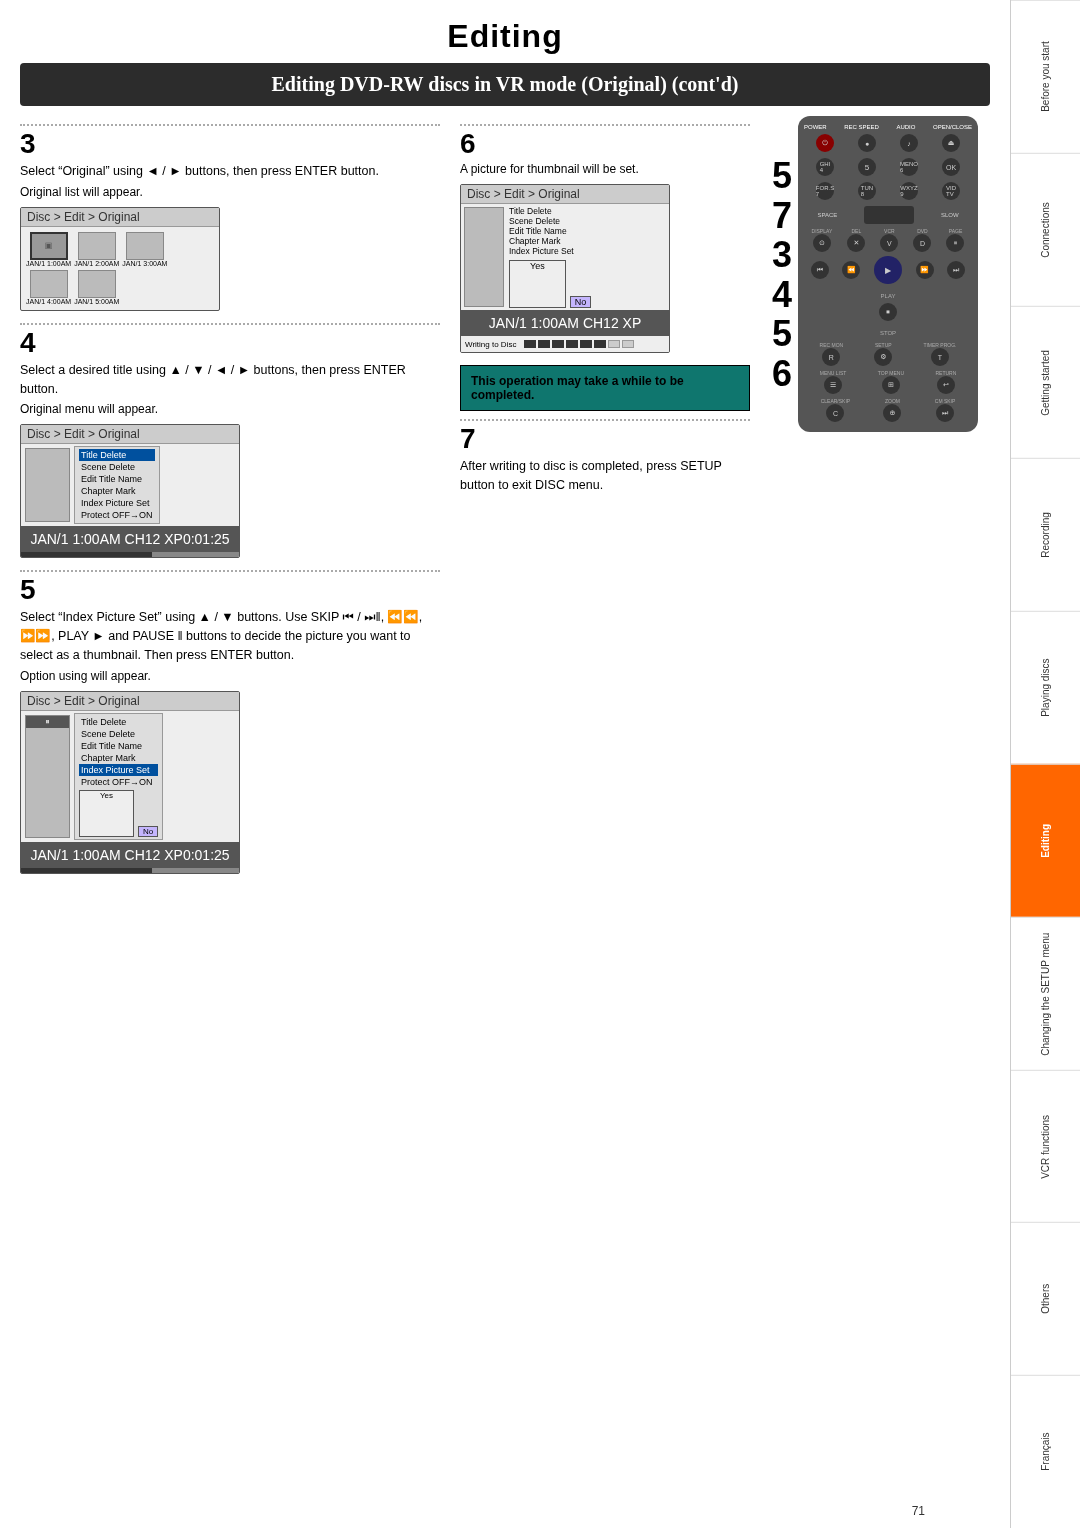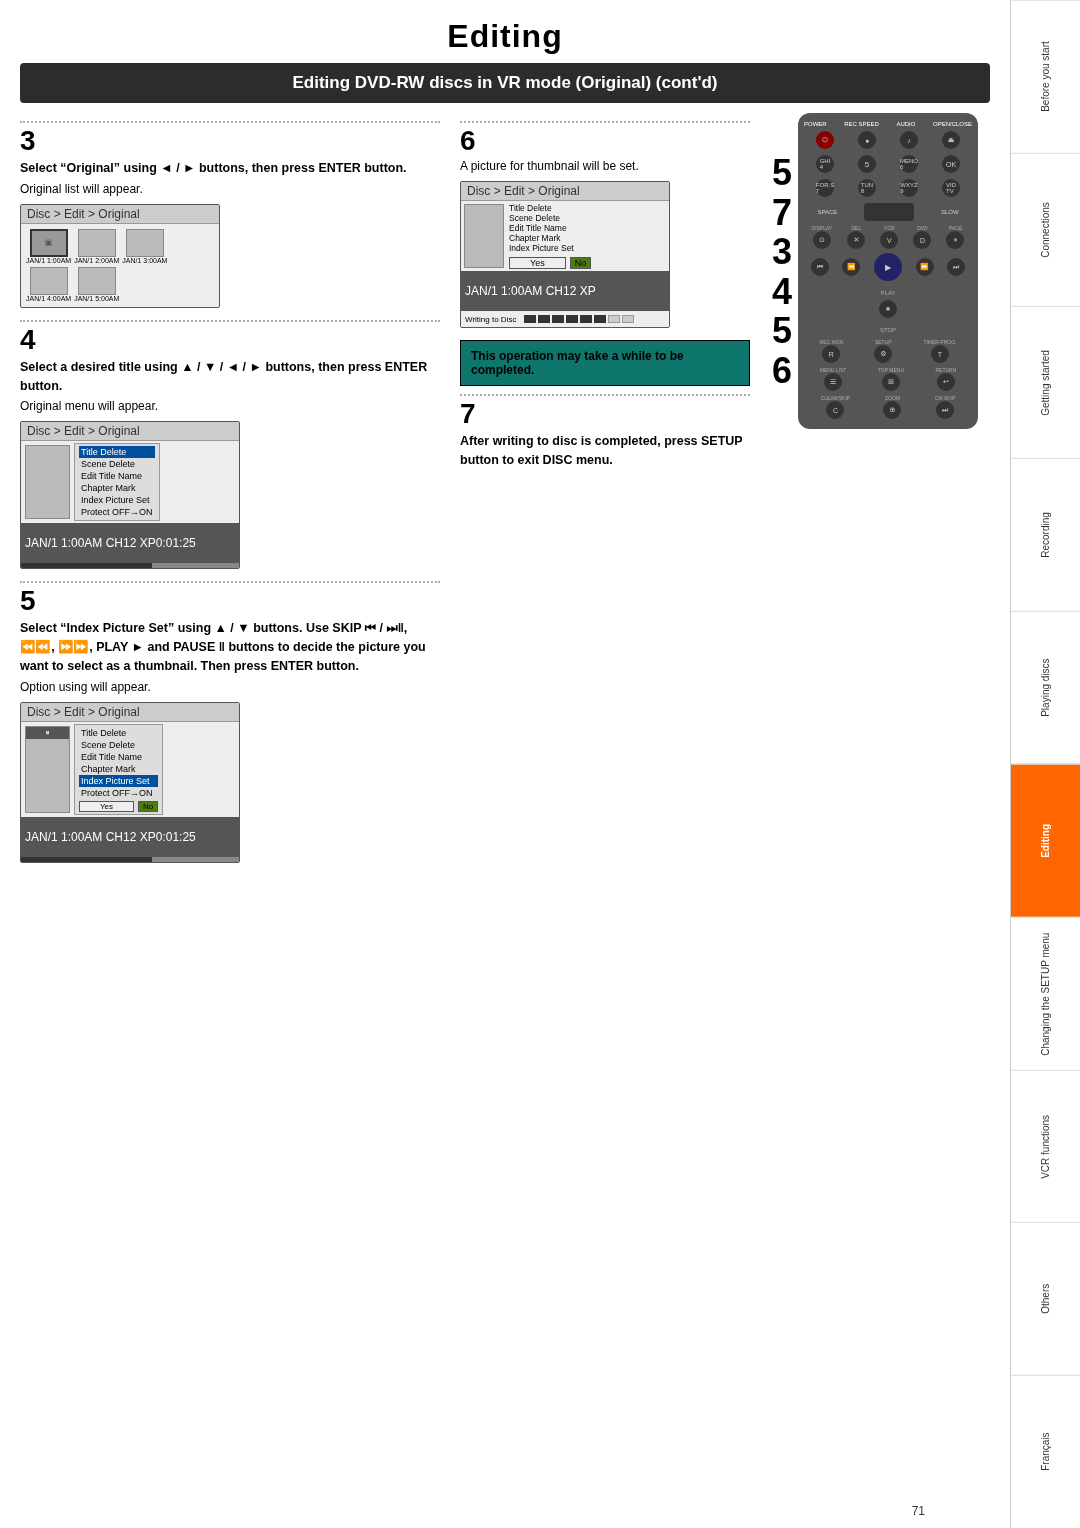--- a/index.html
+++ b/index.html
@@ -42,25 +42,26 @@
       font-weight: bold;
       padding: 18px 0 8px 0;
       letter-spacing: 1px;
     }
 
     
     .subtitle-bar {
       background: #2c2c2c;
       color: #fff;
       text-align: center;
-      font-size: 17px;
+      font-size: 20px;
       font-weight: bold;
       padding: 10px 0;
       margin: 0 20px;
       border-radius: 4px;
+      font-family: Liberation Serif, serif;
     }
 
     
     .content-area {
       display: flex;
       flex-direction: row;
       padding: 10px 20px 0 20px;
       gap: 0;
     }
 
@@ -101,21 +102,21 @@
       margin-right: 6px;
       line-height: 1;
     }
 
     .step-text {
       font-size: 12.5px;
       line-height: 1.5;
     }
 
     .step-text strong {
-      font-weight: bold;
+      font-weight: normal;
     }
 
     .step-subtext {
       font-size: 12px;
       margin-top: 4px;
       margin-bottom: 8px;
       color: #000;
     }
 
     
@@ -168,24 +169,24 @@
     }
 
     .screen-menu-item.selected {
       background: #00509e;
       color: #fff;
     }
 
     .screen-status {
       background: #555;
       color: #fff;
-      font-size: 12px;
-      padding: 13px 4px;
-      display: flex;
-      justify-content: flex-start;
+      font-size: 14px;
+      padding: 5px 4px;
+      display: flex;
+      justify-content: center;
     }
 
     .screen-progress {
       height: 5px;
       background: #888;
     }
 
     .screen-progress-inner {
       height: 100%;
       background: #333;
@@ -337,21 +338,22 @@
     }
 
     .yes-btn {
       border: 1px solid #555;
       padding: 0 20px;
       background: #eee;
     }
     .no-btn {
       border: 1px solid #555;
       padding: 0 4px;
-      background: #4d7c0f;
+      background: #c4b5fd;
+      margin-top: 36px;
     }
 
   </style>
 </head>
 <body>
 
 <div class="main-content">
 
   <div class="page-title">Editing</div>
 

